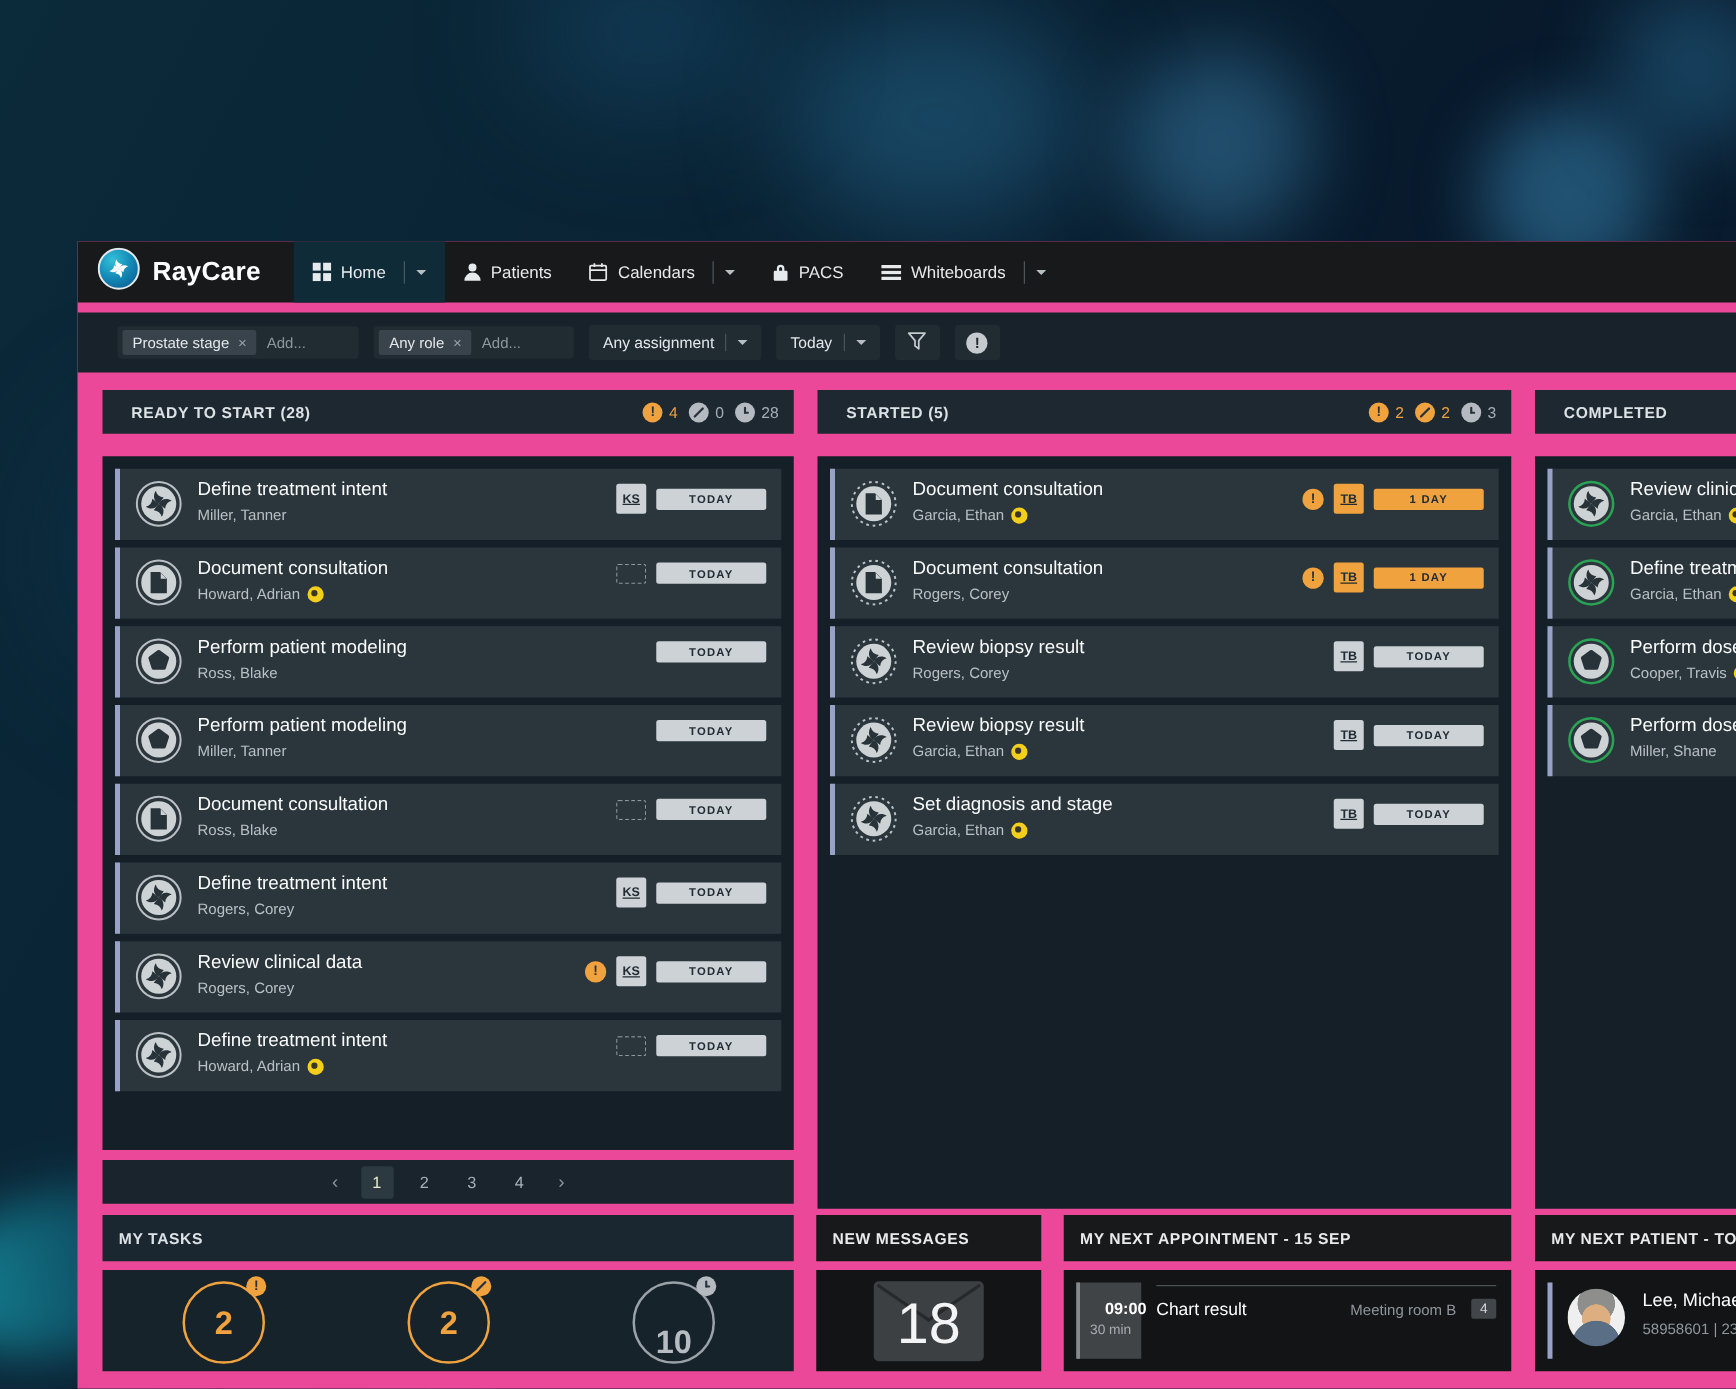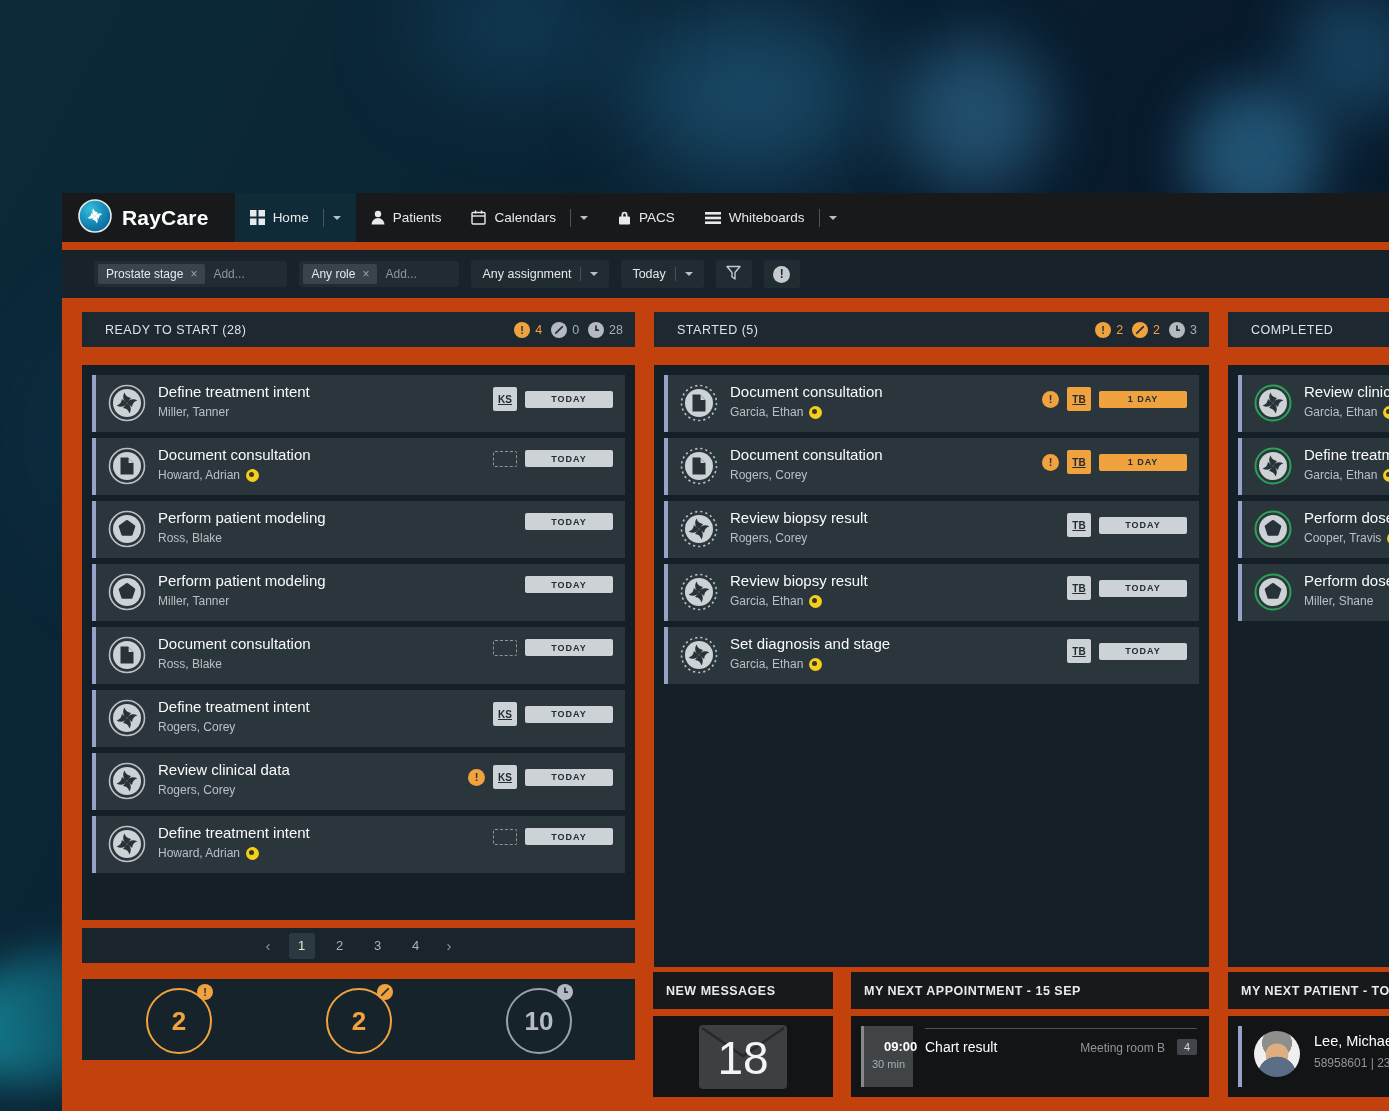--- a/index.html
+++ b/index.html
@@ -15,21 +15,21 @@
   .b4{left:1290px;top:-10px;width:130px;height:130px;background:rgba(48,126,172,.38);filter:blur(30px);}
   .b5{left:420px;top:-40px;width:200px;height:130px;background:rgba(28,88,128,.4);filter:blur(45px);}
   .b6{left:60px;top:330px;width:220px;height:220px;background:rgba(20,70,105,.35);filter:blur(55px);}
   .streak{position:absolute;left:-50px;top:945px;width:280px;height:130px;border-radius:40%;
     background:linear-gradient(92deg,rgba(26,200,216,.6),rgba(24,150,200,.18) 65%,transparent);
     filter:blur(20px);transform:rotate(-12deg);}
   .glow2{position:absolute;left:170px;top:1020px;width:280px;height:70px;border-radius:50%;
     background:rgba(30,125,165,.28);filter:blur(26px);}
 
   
-  .app{position:absolute;left:62px;top:193px;width:1327px;height:918px;background:#c2410c;overflow:hidden;}
+  .app{position:absolute;left:62px;top:193px;width:1327px;height:918px;background:#ec4899;overflow:hidden;}
 
   
   .navbar{position:absolute;left:0;top:0;right:0;height:49px;background:#17191b;display:flex;align-items:stretch;}
   .brand{display:flex;align-items:center;gap:10px;padding:0 26px 0 16px;}
   .brand-name{color:#fff;font-size:21px;font-weight:bold;letter-spacing:.2px;}
   .nav-items{display:flex;align-items:stretch;}
   .nav-item{display:flex;align-items:center;gap:8px;padding:0 15px;color:#e7eaec;font-size:13.5px;cursor:pointer;}
   .nav-item.active{background:#0f2b38;}
   .nav-icon{display:flex;align-items:center;}
   .nav-divider{width:1px;height:18px;background:#4a555c;margin:0 1px 0 6px;}
@@ -52,21 +52,21 @@
     align-items:center;justify-content:center;cursor:pointer;padding:0;}
   .alert-circle{width:17px;height:17px;border-radius:50%;background:#c4cacd;color:#1d262c;font-size:12px;
     font-weight:bold;display:flex;align-items:center;justify-content:center;}
 
   
   .column{position:absolute;top:119px;}
   #col-0{left:20px;width:553px;}
   #col-1{left:592px;width:555px;}
   #col-2{left:1166px;width:555px;}
   .col-header{height:35px;background:#1d2831;display:flex;align-items:center;justify-content:space-between;padding:0 12px;}
-  .col-title{color:#dde2e5;font-size:12.5px;font-weight:normal;letter-spacing:.5px;padding-left:11px;}
+  .col-title{color:#dde2e5;font-size:12.5px;font-weight:bold;letter-spacing:.5px;padding-left:11px;}
   .col-counts{display:flex;align-items:center;gap:9px;}
   .count-group{display:flex;align-items:center;gap:5px;}
   .cbadge{width:16px;height:16px;border-radius:50%;display:flex;align-items:center;justify-content:center;
     font-size:11px;font-weight:bold;color:#27323a;flex:none;}
   .cbadge.hot{background:#f0a23e;}
   .cbadge.dim{background:#b4bac0;}
   .ccount{font-size:12.5px;}
   .ccount.hot{color:#f0a23e;}
   .ccount.dim{color:#a7aeb4;}
   .col-list{margin-top:18px;background:#141f28;padding:10px 10px 0 10px;box-sizing:border-box;}
@@ -105,21 +105,21 @@
   .panel-header{height:37px;display:flex;align-items:center;padding:0 13px;font-size:12.5px;font-weight:bold;letter-spacing:.5px;}
   .panel-body{margin-top:7px;height:81px;position:relative;}
   .teal .panel-header{background:#1b2730;color:#dde2e5;}
   .teal .panel-body{background:#17232b;}
   .darkp .panel-header{background:#17191b;color:#e8eaeb;}
   .darkp .panel-body{background:#121416;}
 
   .tcircle{position:absolute;top:9px;width:62px;height:62px;border-radius:50%;border:2px solid;display:flex;
     align-items:center;justify-content:center;font-size:26px;font-weight:bold;cursor:pointer;}
   .tcircle.orange{border-color:#f0a23e;color:#f0a23e;}
-  .tcircle.gray{border-color:#9aa1a7;color:#b6bcc1;}
+  .tcircle.gray{border-color:#9aa1a7;color:#b6bcc1;align-items:flex-end;}
   .tbadge{position:absolute;right:-3px;top:-6px;}
 
   .envelope{position:absolute;left:50%;top:50%;transform:translate(-50%,-50%);width:88px;height:64px;
     background:#3d4043;border-radius:4px;cursor:pointer;}
   .env-flap{position:absolute;left:0;top:0;}
   .env-count{position:absolute;left:0;right:0;top:6px;text-align:center;font-size:46px;color:#f3f4f5;}
 
   .appt-card{position:absolute;inset:0;cursor:pointer;}
   .appt-time{position:absolute;left:10px;top:10px;width:52px;height:61px;background:#404447;border-left:3px solid #83898d;
     box-sizing:border-box;padding-top:13px;text-align:center;}
@@ -677,20 +677,21 @@
       <span class="pt">Miller, Shane</span>
 
     </div>
     <div class="card-right"></div>
   </div>
         </div>
 
     </section>
 
     <section class="panel teal" id="panel-tasks">
+      <div class="panel-header">MY TASKS</div>
       <div class="panel-body" id="tasks-body">
           <div class="tcircle orange" style="left: 64px;">
     <span class="tc-num">2</span>
     <span class="tbadge cbadge hot">!</span>
   </div>
           <div class="tcircle orange" style="left: 244px;">
     <span class="tc-num">2</span>
     <span class="tbadge cbadge hot">
               <svg width="10" height="10" viewBox="0 0 10 10">
                 <line x1="1.8" y1="8.2" x2="8.2" y2="1.8" stroke="#27323a" stroke-width="1.8" stroke-linecap="round"></line>

